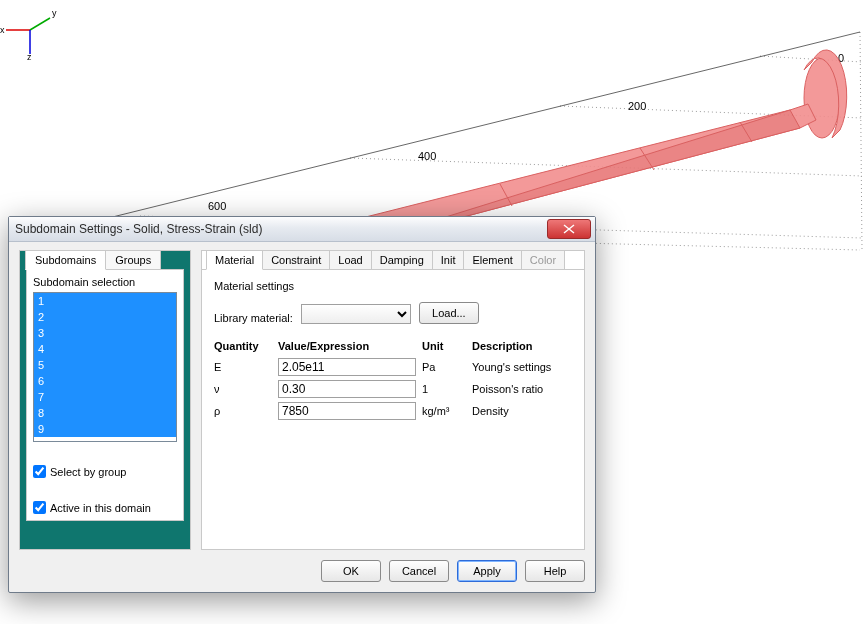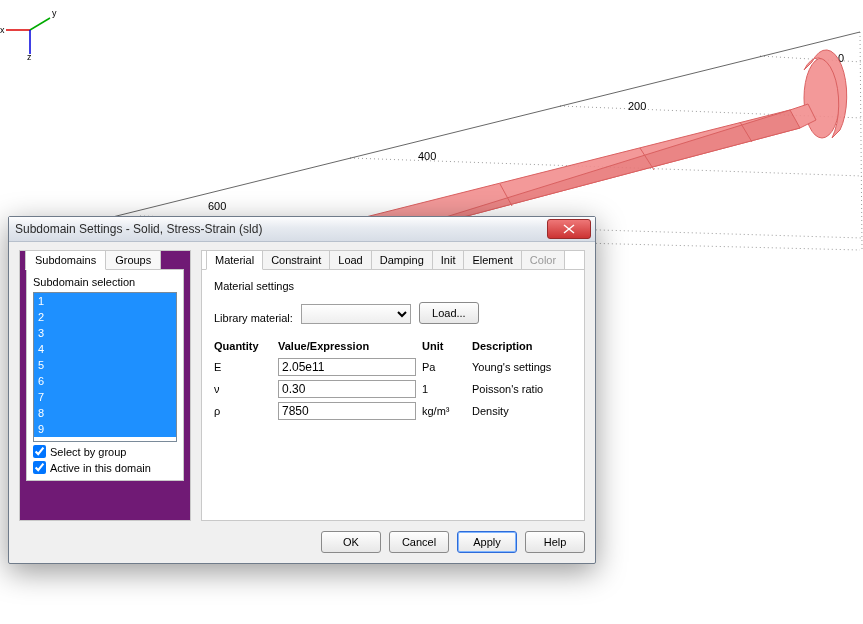--- a/index.html
+++ b/index.html
@@ -67,21 +67,21 @@
     padding: 8px 10px 10px 10px;
   }
   .columns {
     display: flex;
     gap: 10px;
   }
   
   .left-pane {
     width: 158px;
     border: 1px solid #c9c9c9;
-    background: #701a75;
+    background: #0f766e;
     padding: 0 6px 28px 6px;
     position: relative;
   }
   .left-tabs {
     display:flex;
     margin-top:-1px;
     margin-left:-1px;
   }
   .left-tabs .tab {
     font-size: 11px;
@@ -130,21 +130,21 @@
   }
   .group-row select{
     flex:1;
     font-size:11px;
     height:18px;
     border:1px solid #b0b0b0;
     background:#f4f4f4;
     color:#888;
   }
   .chk-row{
-    margin-top:3px;
+    margin-top:23px;
     display:flex;
     align-items:center;
     gap:4px;
   }
   .chk-row input{margin:0;}
   
   .right-pane{
     flex:1;
     border:1px solid #c9c9c9;
     background:#fff;

